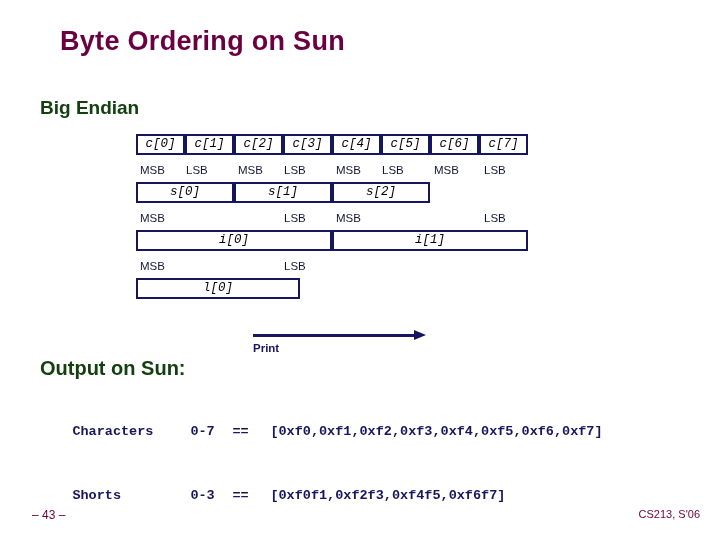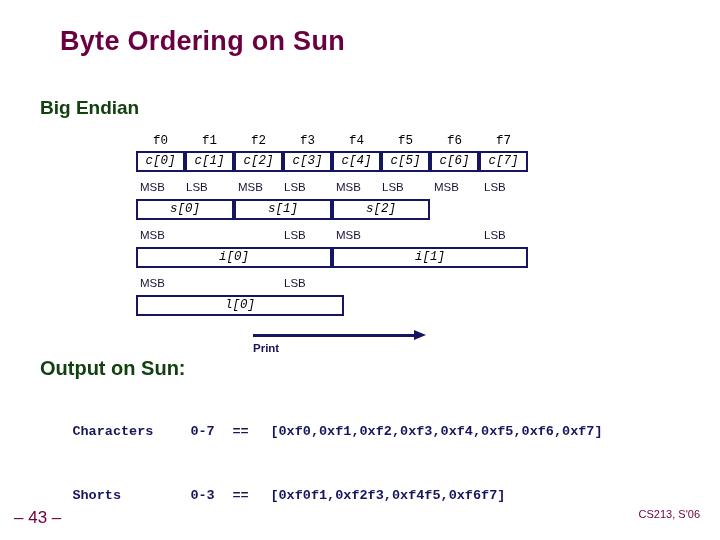--- a/index.html
+++ b/index.html
@@ -147,23 +147,23 @@
   }
   .out-row { display: block; white-space: pre; }
   .col-kind  { display: inline-block; width: 118px; }
   .col-range { display: inline-block; width: 42px; }
   .col-eq    { display: inline-block; width: 38px; }
   .col-vals  { display: inline-block; }
 
   
   .footer-left {
     position: absolute;
-    left: 14px;
+    left: 32px;
     top: 508px;
-    font-size: 17px;
+    font-size: 12px;
     color: #6b0040;
     white-space: nowrap;
   }
   .footer-right {
     position: absolute;
     right: 20px;
     top: 508px;
     font-size: 11px;
     color: #6b0040;
     white-space: nowrap;
@@ -172,30 +172,20 @@
 </style>
 </head>
 <body>
 
 <div class="slide-title">Byte Ordering on Sun</div>
 
 <div class="section-heading" id="big-endian-heading">Big Endian</div>
 
 <div class="diagram">
 
-  <div class="byte-label-row">
-    <span class="byte-label" style="left:0px">f0</span>
-    <span class="byte-label" style="left:49px">f1</span>
-    <span class="byte-label" style="left:98px">f2</span>
-    <span class="byte-label" style="left:147px">f3</span>
-    <span class="byte-label" style="left:196px">f4</span>
-    <span class="byte-label" style="left:245px">f5</span>
-    <span class="byte-label" style="left:294px">f6</span>
-    <span class="byte-label" style="left:343px">f7</span>
-  </div>
 
   <div class="box-row">
     <div class="cell" style="left:0px;width:49px">c[0]</div>
     <div class="cell" style="left:49px;width:49px">c[1]</div>
     <div class="cell" style="left:98px;width:49px">c[2]</div>
     <div class="cell" style="left:147px;width:49px">c[3]</div>
     <div class="cell" style="left:196px;width:49px">c[4]</div>
     <div class="cell" style="left:245px;width:49px">c[5]</div>
     <div class="cell" style="left:294px;width:49px">c[6]</div>
     <div class="cell" style="left:343px;width:49px">c[7]</div>
@@ -235,21 +225,21 @@
   </div>
 
   <div class="gap-sm"></div>
 
   <div class="ml-row">
     <span class="ml" style="left:4px">MSB</span>
     <span class="ml" style="left:148px">LSB</span>
   </div>
 
   <div class="box-row">
-    <div class="cell" style="left:0px;width:208px">l[0]</div>
+    <div class="cell" style="left:0px;width:164px">l[0]</div>
   </div>
 
 </div>
 
 <div class="print-arrow-wrap">
   <div class="arrow-line"></div>
   <div class="arrow-head"></div>
   <div class="arrow-label">Print</div>
 </div>
 

